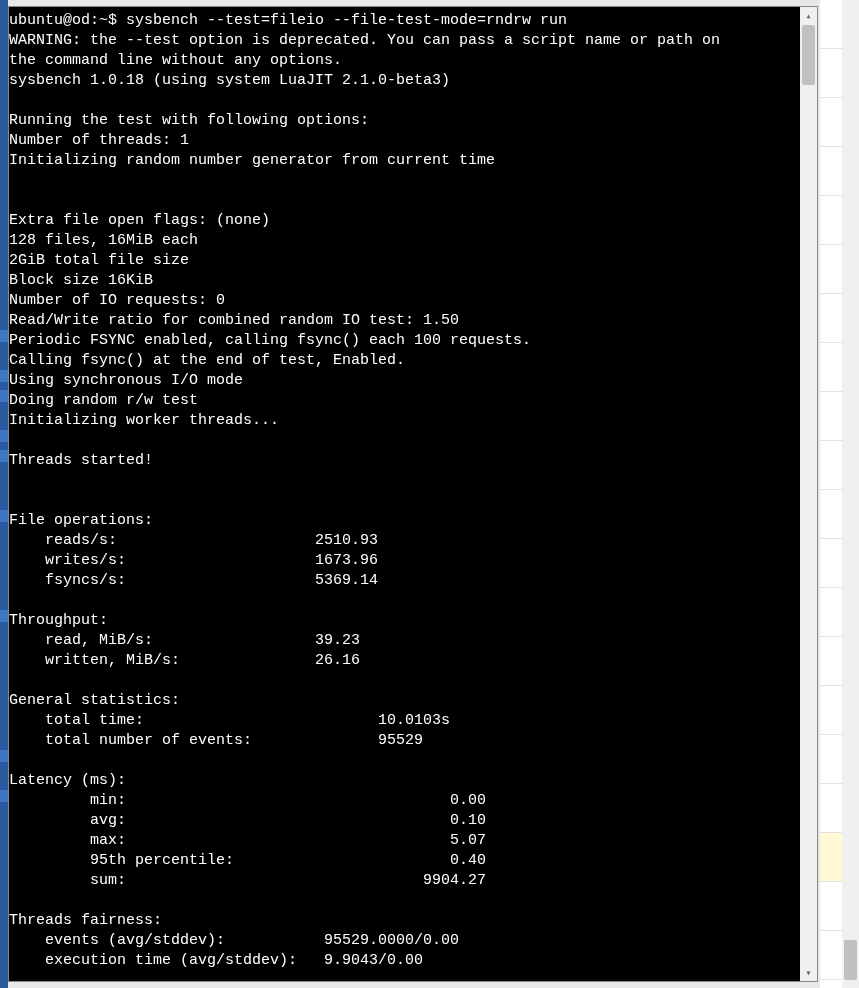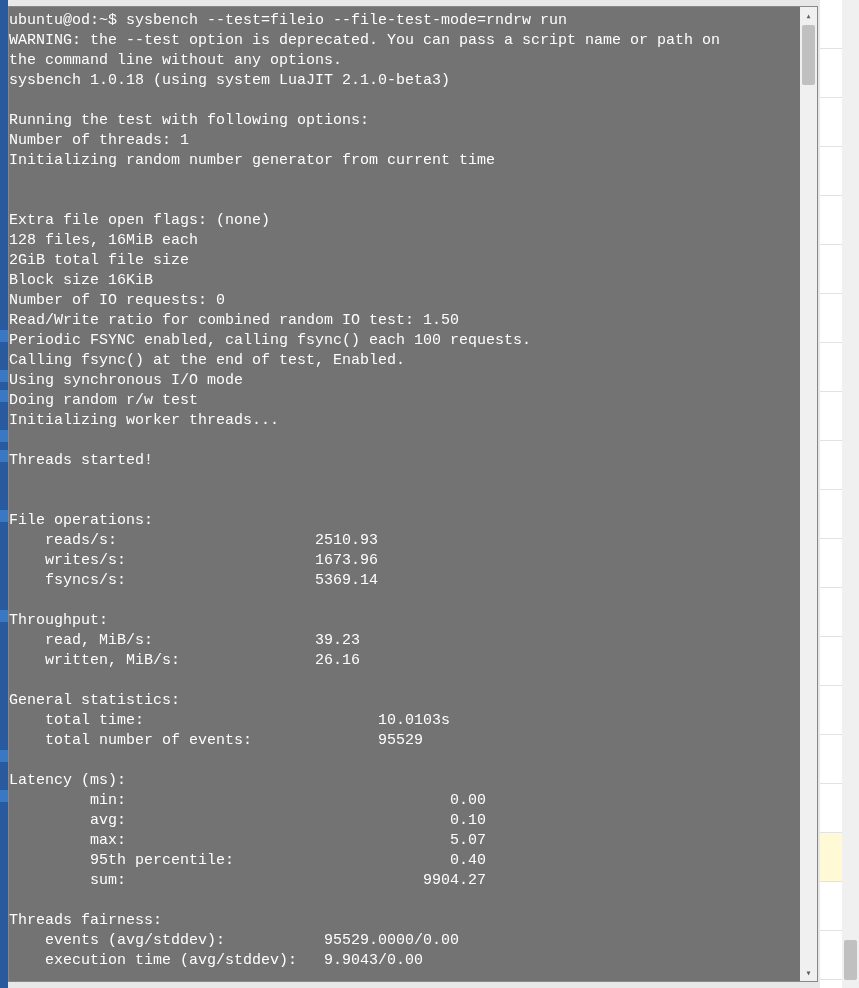--- a/index.html
+++ b/index.html
@@ -31,21 +31,21 @@
     left: 0;
     width: 8px;
     background: #3a78c4;
   }
   .terminal-frame {
     position: absolute;
     left: 8px;
     top: 6px;
     width: 810px;
     height: 976px;
-    background: #737373;
+    background: #000000;
     color: #fff;
     border: 1px solid #888;
     box-sizing: border-box;
   }
   .terminal-scroll {
     position: absolute;
     right: 0;
     top: 0;
     width: 17px;
     height: 100%;

